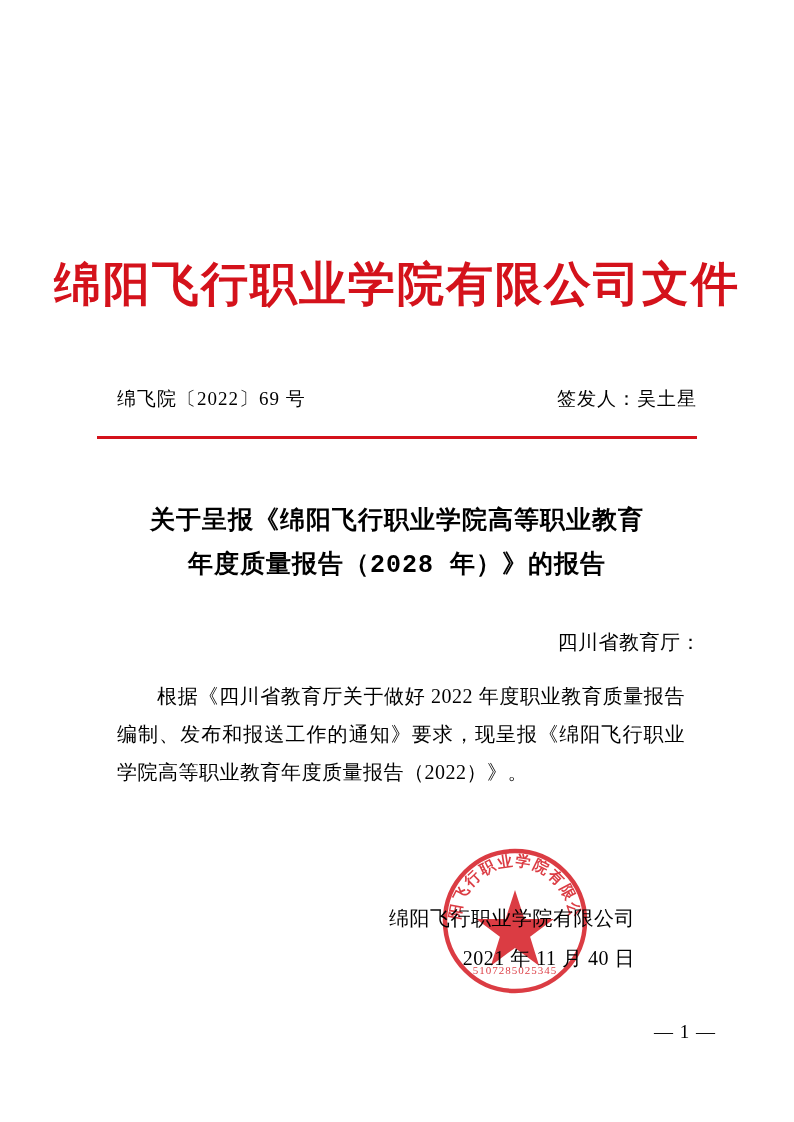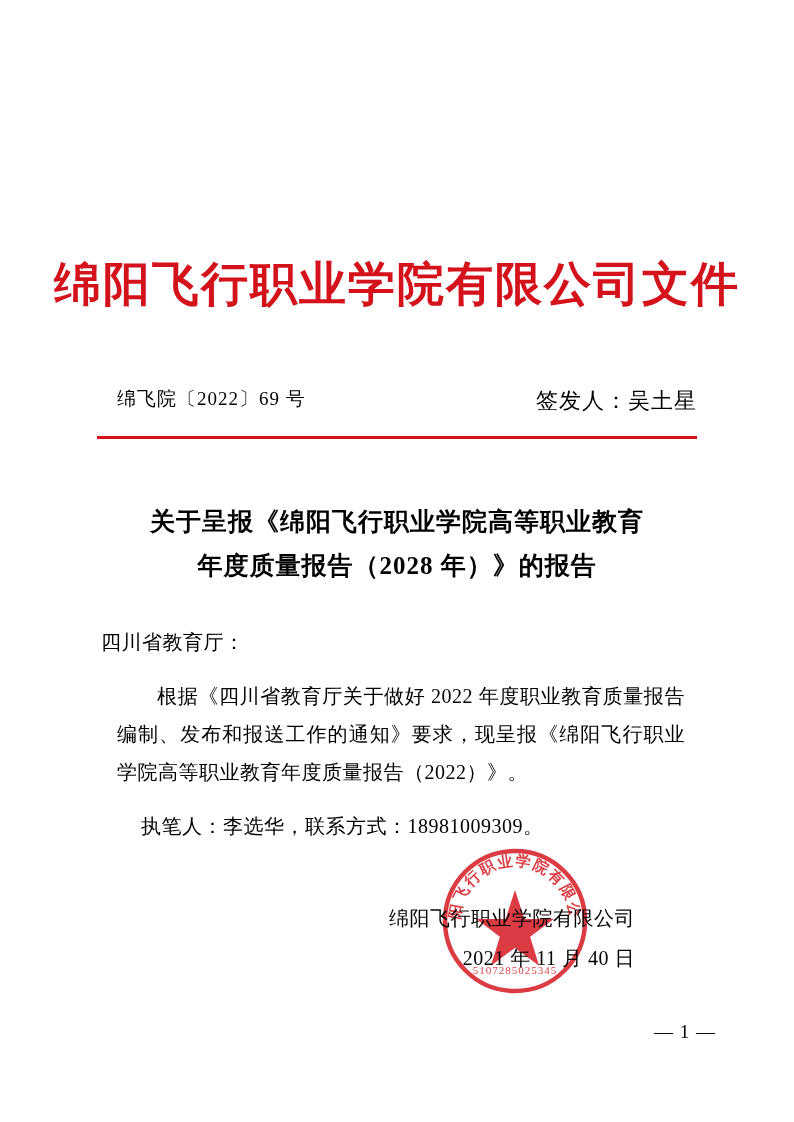--- a/index.html
+++ b/index.html
@@ -54,21 +54,21 @@
     left: 20px;
     top: 0;
     font-size: 19px;
     letter-spacing: 1px;
     white-space: nowrap;
   }
   .signer {
     position: absolute;
     right: 0px;
     top: 0;
-    font-size: 22px;
+    font-size: 19px;
     letter-spacing: 1px;
     white-space: nowrap;
   }
 
   
   .red-rule {
     position: absolute;
     left: 97px;
     top: 428px;
     width: 600px;
@@ -84,35 +84,36 @@
     width: 600px;
     text-align: center;
     font-weight: bold;
     font-size: 25px;
     line-height: 44px;
     letter-spacing: 1px;
   }
   .doc-title .line {
     display: block;
     white-space: nowrap;
+    font-family: Liberation Mono, monospace;
   }
 
   
   .body-block {
     position: absolute;
     left: 101px;
     top: 615px;
     width: 600px;
     font-size: 20px;
     line-height: 38px;
     letter-spacing: 0.5px;
   }
   .addressee {
     margin: 0;
-    text-align: left;
+    text-align: right;
   }
   .para {
     margin: 16px;
     text-indent: 2em;
     text-align: justify;
     text-justify: inter-ideograph;
   }
   .para-short {
     margin: 0;
     text-indent: 2em;
@@ -175,21 +176,20 @@
   <div class="red-rule"></div>
 
   <div class="doc-title">
     <span class="line">关于呈报《绵阳飞行职业学院高等职业教育</span>
     <span class="line">年度质量报告（2028 年）》的报告</span>
   </div>
 
   <div class="body-block">
     <p class="addressee">四川省教育厅：</p>
     <p class="para">根据《四川省教育厅关于做好 2022 年度职业教育质量报告编制、发布和报送工作的通知》要求，现呈报《绵阳飞行职业学院高等职业教育年度质量报告（2022）》。</p>
-    <p class="para-short">执笔人：李选华，联系方式：18981009309。</p>
   </div>
 
   <div class="seal">
     <svg viewBox="0 0 150 150" width="150" height="150" xmlns="http://www.w3.org/2000/svg">
       <circle cx="75" cy="75" r="70" fill="none" stroke="#d4121b" stroke-width="4.5"></circle>
       <path id="sealArc" d="M 75,75 m -55,0 a 55,55 0 1,1 110,0" fill="none" stroke="none"></path>
       <text font-family="'Liberation Serif', serif" font-size="15" font-weight="bold" fill="#d4121b" letter-spacing="2">
         <textPath href="#sealArc" startOffset="50%" text-anchor="middle">绵阳飞行职业学院有限公司</textPath>
       </text>
       <polygon fill="#d4121b" points="75,44 84.4,72.9 113.8,72.9 90.1,90.8 99.1,119.7 75,101.9 50.9,119.7 59.9,90.8 36.2,72.9 65.6,72.9"></polygon>

